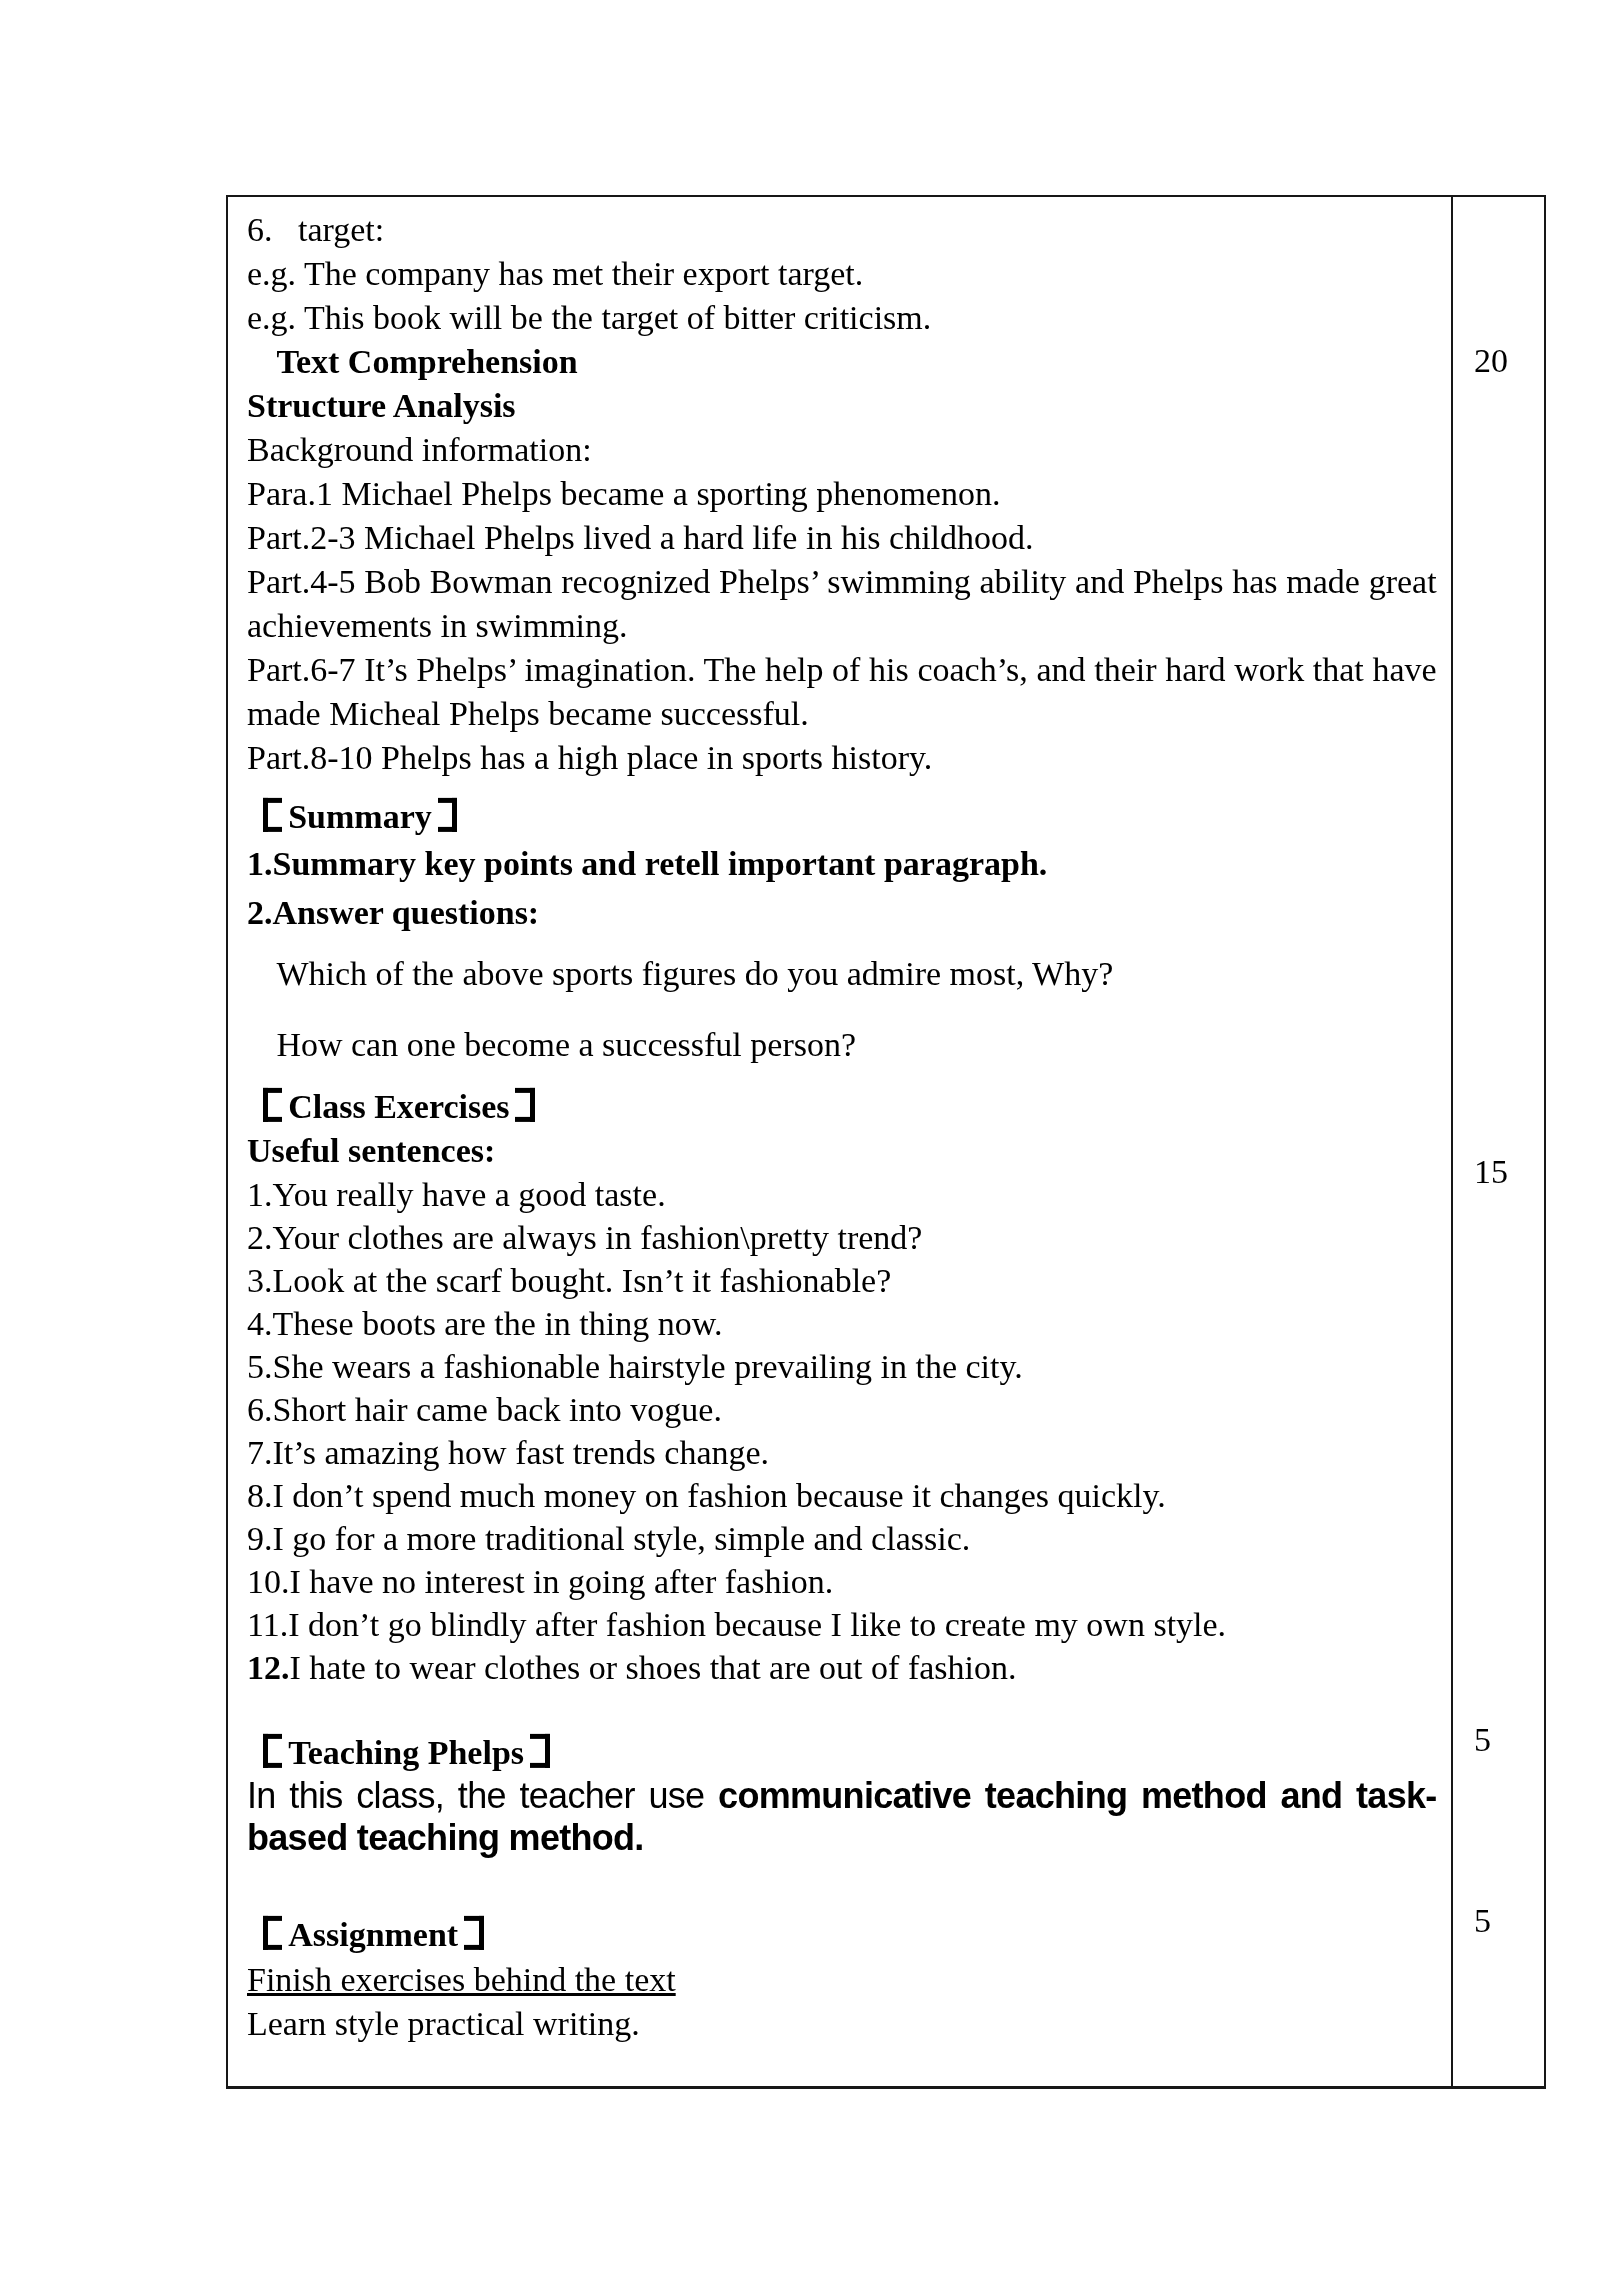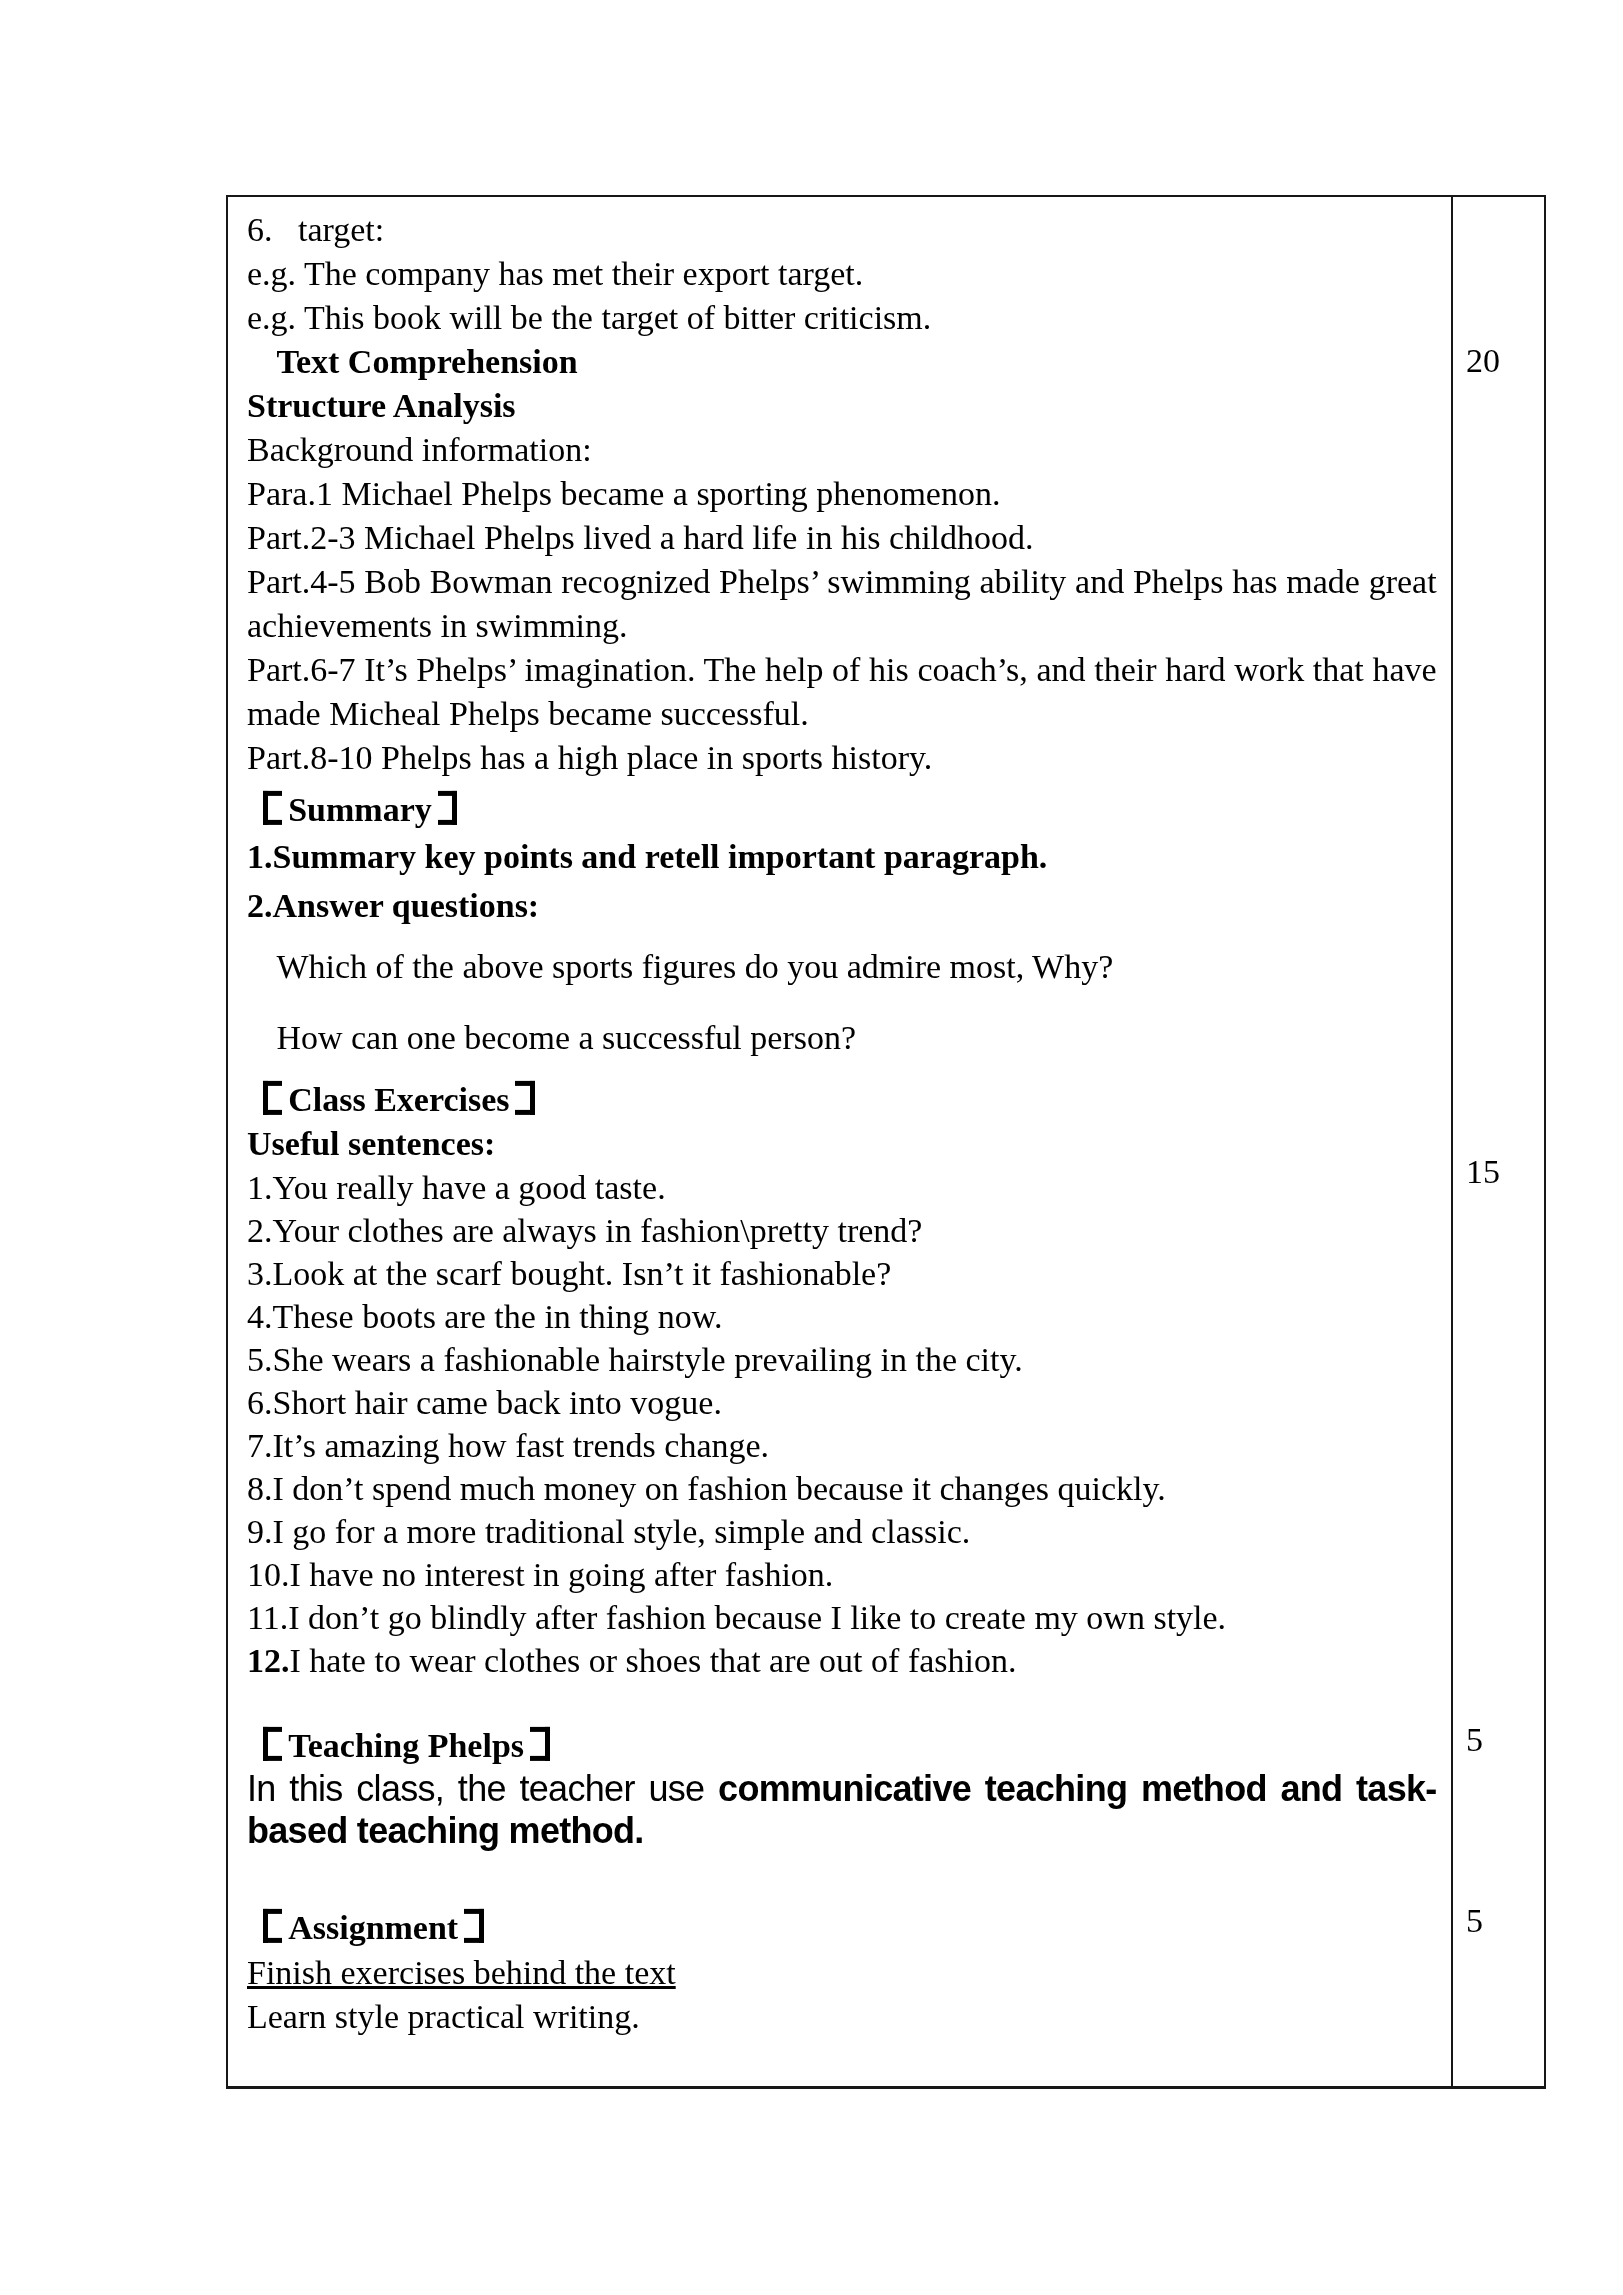--- a/index.html
+++ b/index.html
@@ -1,35 +1,35 @@
 <!DOCTYPE html>
 <html style="font-size:10.5px"><head>
 <meta charset="utf-8">
 <style>
   html,body{margin:0;padding:0;background:#ffffff;}
   .page{position:relative;width:1623px;height:2295px;background:#ffffff;overflow:hidden;
         font-family:"Liberation Serif","DejaVu Serif",serif;color:#000;}
   .doc-table{position:absolute;left:226px;top:195px;width:1320px;height:1894px;
-             border:2px solid #171717;border-bottom-width:3.3px;display:flex;box-sizing:border-box;}
+             border:2px solid #171717;border-bottom-width:3.3px;display:flex;box-sizing:border-box;gap:8px;}
   .cell-main{width:1225px;box-sizing:border-box;border-right:2px solid #171717;
              padding:11px 14.4px 0 19px;}
   .cell-score{position:relative;flex:1;}
   .score{position:absolute;left:13px;font-size:34px;line-height:37px;}
   .s-20{top:145px;text-align:center;} .s-15{top:956px;} .s-5a{top:1524px;} .s-5b{top:1705px;}
 
   p{margin:0;font-size:34px;line-height:44px;}
   .item{line-height:43px;}
   .b{font-weight:bold;}
   .pre{white-space:pre-wrap;}
   .just{text-align:justify;}
   .indent{padding-left:29.4px;}
   .hpad{padding-left:15.7px;}
   .sans{font-family:"Liberation Sans","DejaVu Sans",sans-serif;font-size:36px;line-height:42px;letter-spacing:-0.7px;}
 
-  .mt-summary{margin-top:7px;}
+  .mt-summary{margin-top:14px;}
   .mt-4{margin-top:2.6px;} .mt-8{margin-top:5.2px;} .mt-26{margin-top:17px;} .mt-22{margin-top:27px;}
   .mt-teach{margin-top:41px;} .mt-assign{margin-top:53px;} .mt-5{margin-top:1px;text-decoration:underline;}
 
   
   .lb,.rb{display:inline-block;box-sizing:border-box;width:19.6px;height:34px;
           border:5.9px solid #000;transform:translateY(3.9px);}
   .lb{border-right:none;margin-right:5.9px;}
   .rb{border-left:none;margin-left:5.9px;}
   .htext{font-weight:bold;}
 </style>

